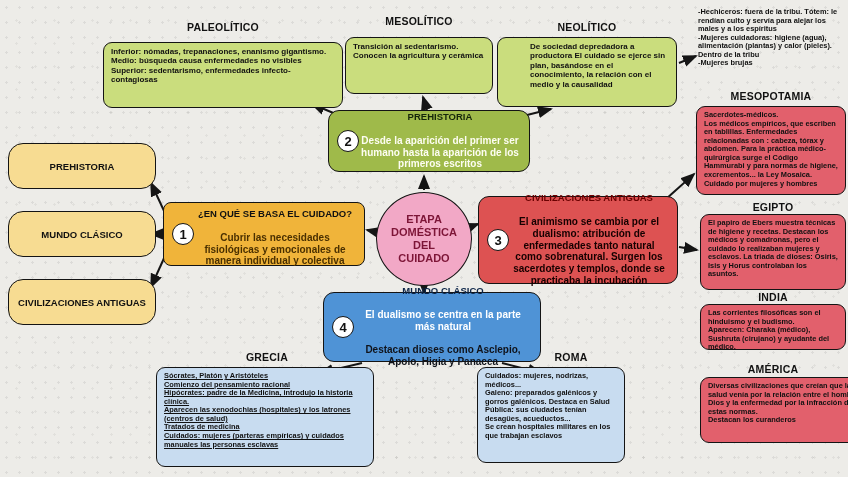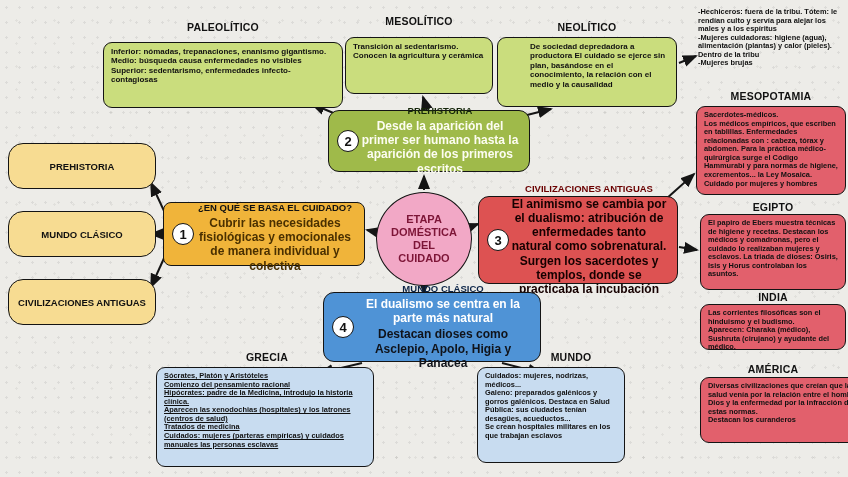--- a/index.html
+++ b/index.html
@@ -29,21 +29,21 @@
     text-align:center; padding:5px 10px 5px 32px;
   }
   .badge {
     position:absolute; left:8px; top:50%; transform:translateY(-50%);
     width:22px; height:22px; border-radius:50%;
     background:#fff; border:1.9px solid #141414;
     display:flex; align-items:center; justify-content:center;
     font-size:13px; font-weight:bold; color:#111;
   }
   .node-title { font-weight:bold; font-size:9.5px; line-height:1.15; }
-  .node-body  { font-weight:bold; font-size:12px; line-height:1.18; margin-top:2px; }
+  .node-body  { font-weight:bold; font-size:10px; line-height:1.18; margin-top:12px; }
   .index-box {
     position:absolute; left:8px; width:148px; height:46px;
     border:1.7px solid #141414; border-radius:15px; background:#f7dc92;
     display:flex; align-items:center; justify-content:center; text-align:center;
     font-weight:bold; font-size:9.5px; color:#111; padding:0 8px;
   }
   #center-circle {
     position:absolute; left:376px; top:192px; width:96px; height:94px;
     border-radius:50%; background:#f2a8c6; border:1.7px solid #141414;
     display:flex; align-items:center; justify-content:center; text-align:center;
@@ -137,21 +137,21 @@
   <div class="box tiny pre" style="left:696px; top:106px; width:150px; height:89px; background:#e2606c;">Sacerdotes-médicos.
 Los médicos empíricos, que escriben en tablillas. Enfermedades relacionadas con : cabeza, tórax y abdomen. Para la práctica médico-quirúrgica surge el Código Hammurabi y para normas de higiene, excrementos... la Ley Mosaica.
 Cuidado por mujeres y hombres</div>
   <div class="box tiny pre" style="left:700px; top:214px; width:146px; height:76px; background:#e2606c;">El papiro de Ebers muestra técnicas de higiene y recetas. Destacan los médicos y comadronas, pero el cuidado lo realizaban mujeres y esclavos. La triada de dioses: Osiris, Isis y Horus controlaban los asuntos.</div>
   <div class="box tiny pre" style="left:700px; top:304px; width:146px; height:46px; background:#e2606c;">Las corrientes filosóficas son el hinduismo y el budismo.
 Aparecen: Charaka (médico), Sushruta (cirujano) y ayudante del médico.</div>
   <div class="box tiny pre" style="left:700px; top:377px; width:176px; height:66px; background:#e2606c;">Diversas civilizaciones que creían que la salud venía por la relación entre el hombre y Dios y la enfermedad por la infracción de estas normas.
 Destacan los curanderos</div>
 
   <div class="heading" style="left:158px; top:351px; width:218px;">GRECIA</div>
-  <div class="heading" style="left:477px; top:351px; width:188px;">MUNDO</div>
+  <div class="heading" style="left:477px; top:351px; width:188px;">ROMA</div>
 
   <div class="box tiny pre" style="left:156px; top:367px; width:218px; height:100px; background:#c8dcf0;text-decoration:underline;">Sócrates, Platón y Aristóteles
 Comienzo del pensamiento racional
 Hipócrates: padre de la Medicina, introdujo la historia clínica.
 Aparecen las xenodochias  (hospitales) y los latrones (centros de salud)
 Tratados de medicina
 Cuidados: mujeres (parteras empíricas) y cuidados manuales las personas esclavas</div>
   <div class="box tiny pre" style="left:477px; top:367px; width:148px; height:96px; background:#c8dcf0;">Cuidados: mujeres, nodrizas, médicos...
 Galeno: preparados galénicos y gorros galénicos. Destaca en Salud Pública: sus ciudades tenían desagües, acueductos...
 Se crean hospitales militares en los que trabajan esclavos</div>

